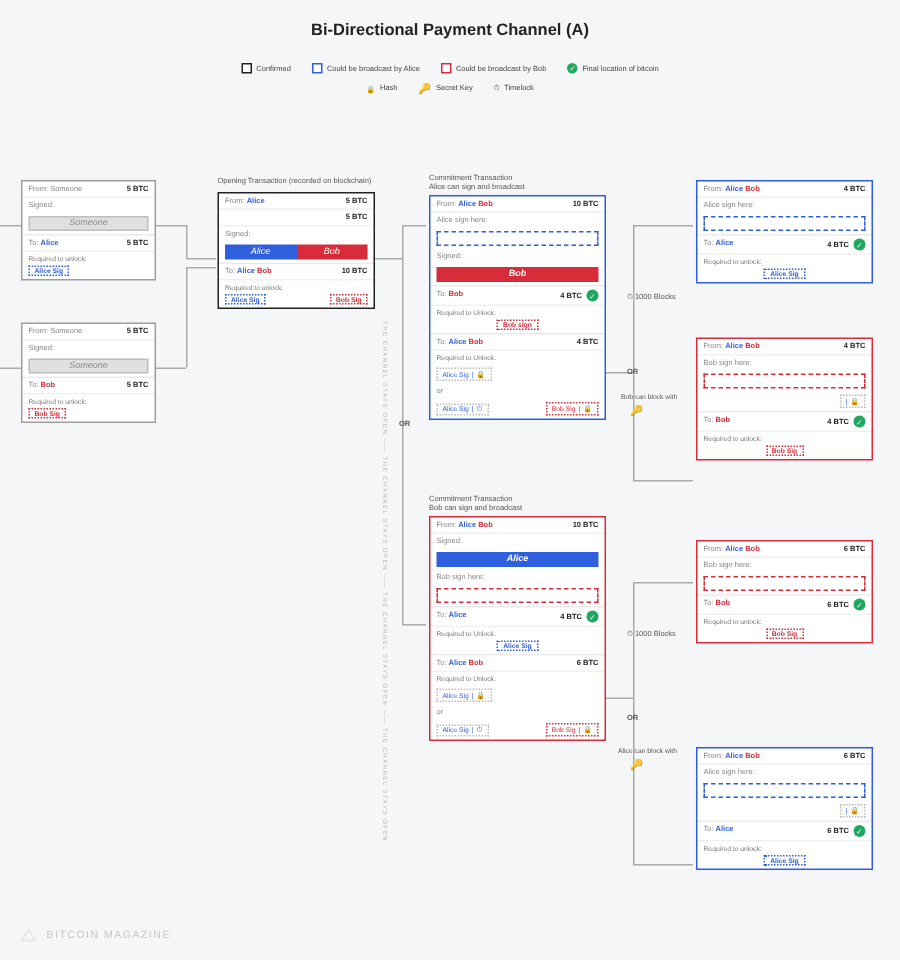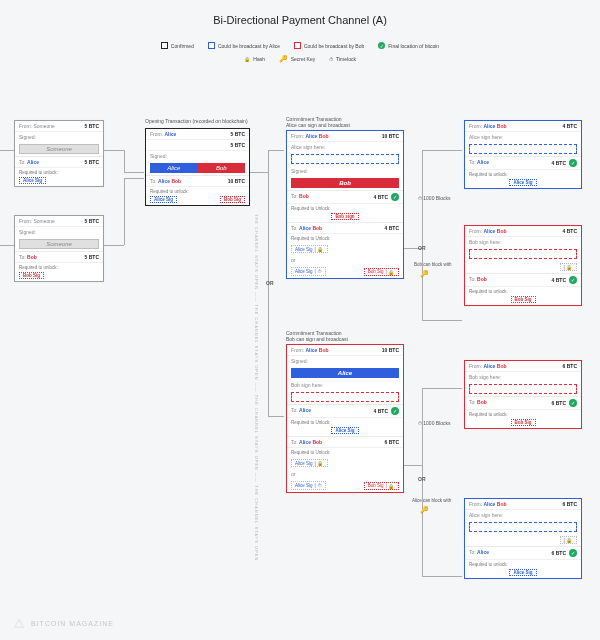--- a/index.html
+++ b/index.html
@@ -25,21 +25,21 @@
     color: var(--text);
     position: relative;
     overflow: hidden;
   }
   h1 {
     position: absolute;
     left: 0; right: 0;
     top: 14px;
     text-align: center;
     font-size: 11px;
-    font-weight: 400;
+    font-weight: 700;
     color: #222;
     margin: 0;
   }
   
   .legend {
     position: absolute;
     top: 42px;
     left: 0; right: 0;
     display: flex;
     flex-direction: column;

